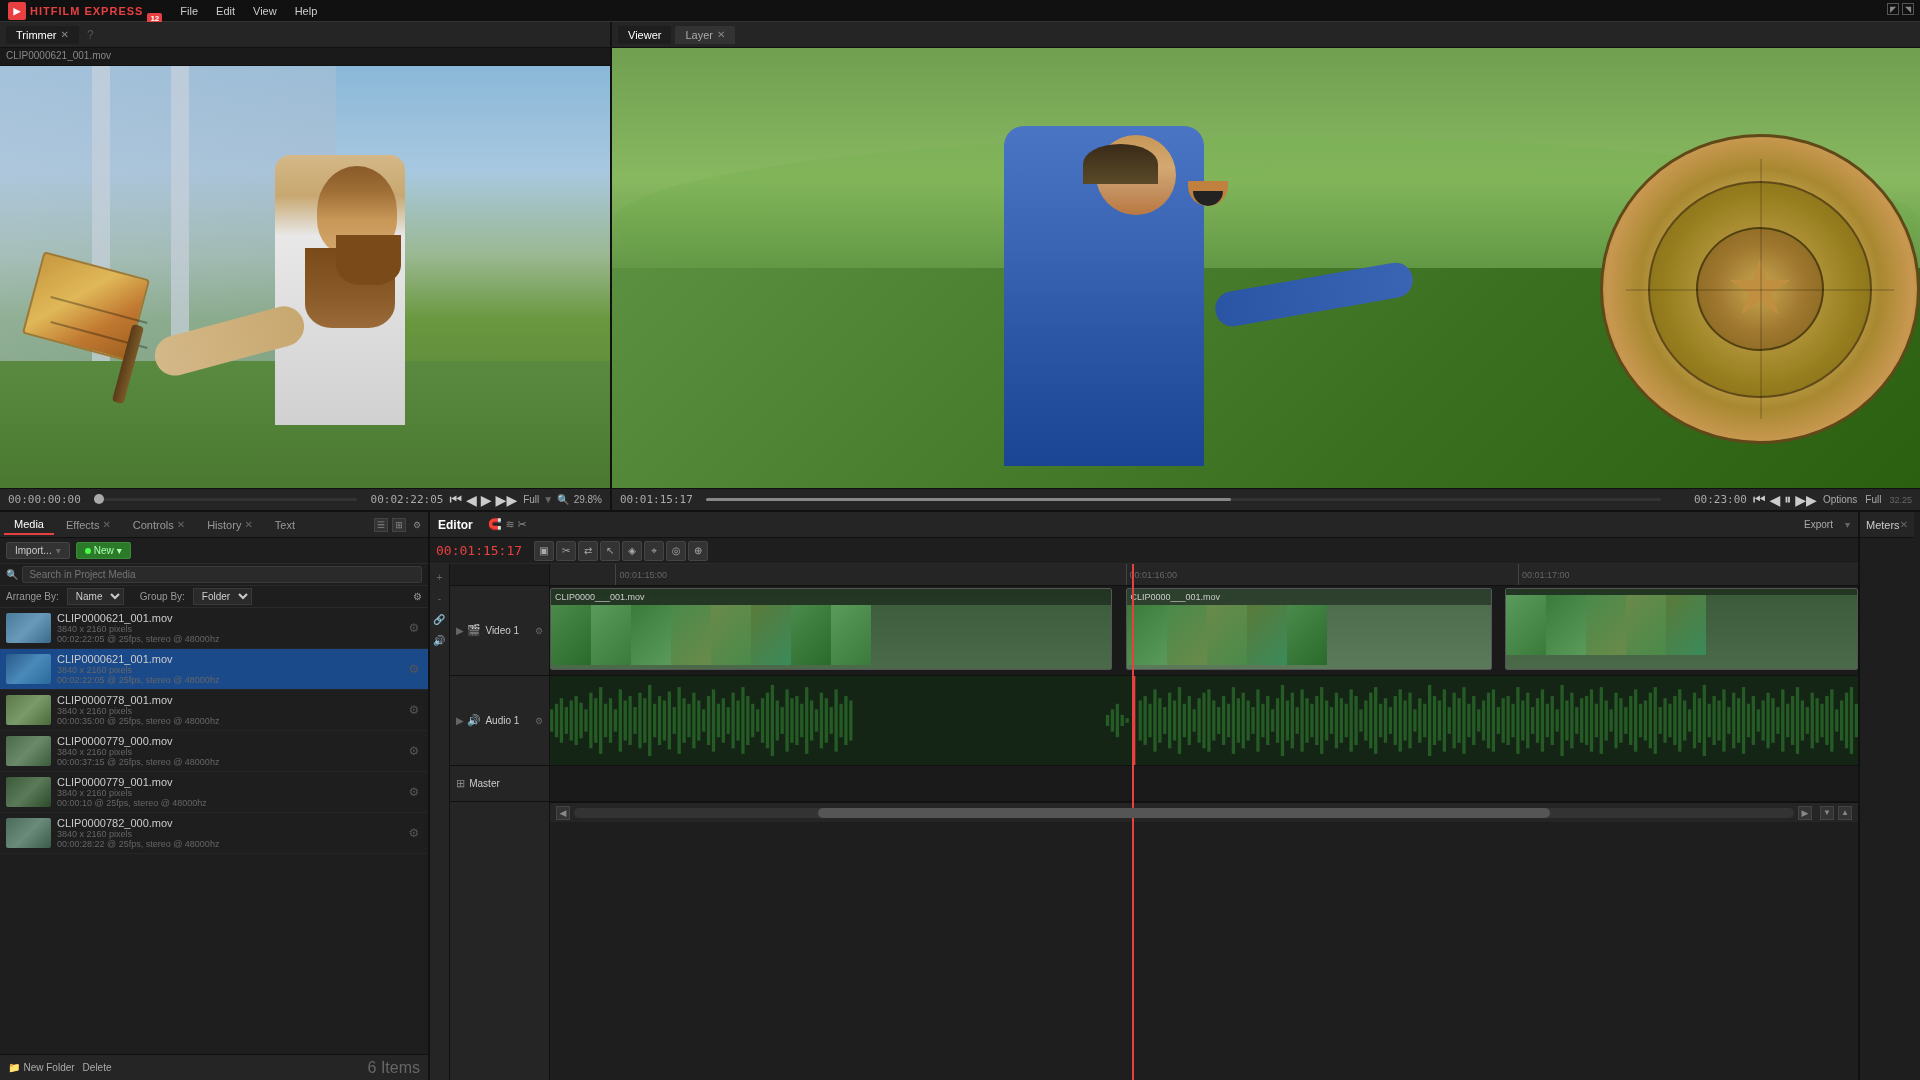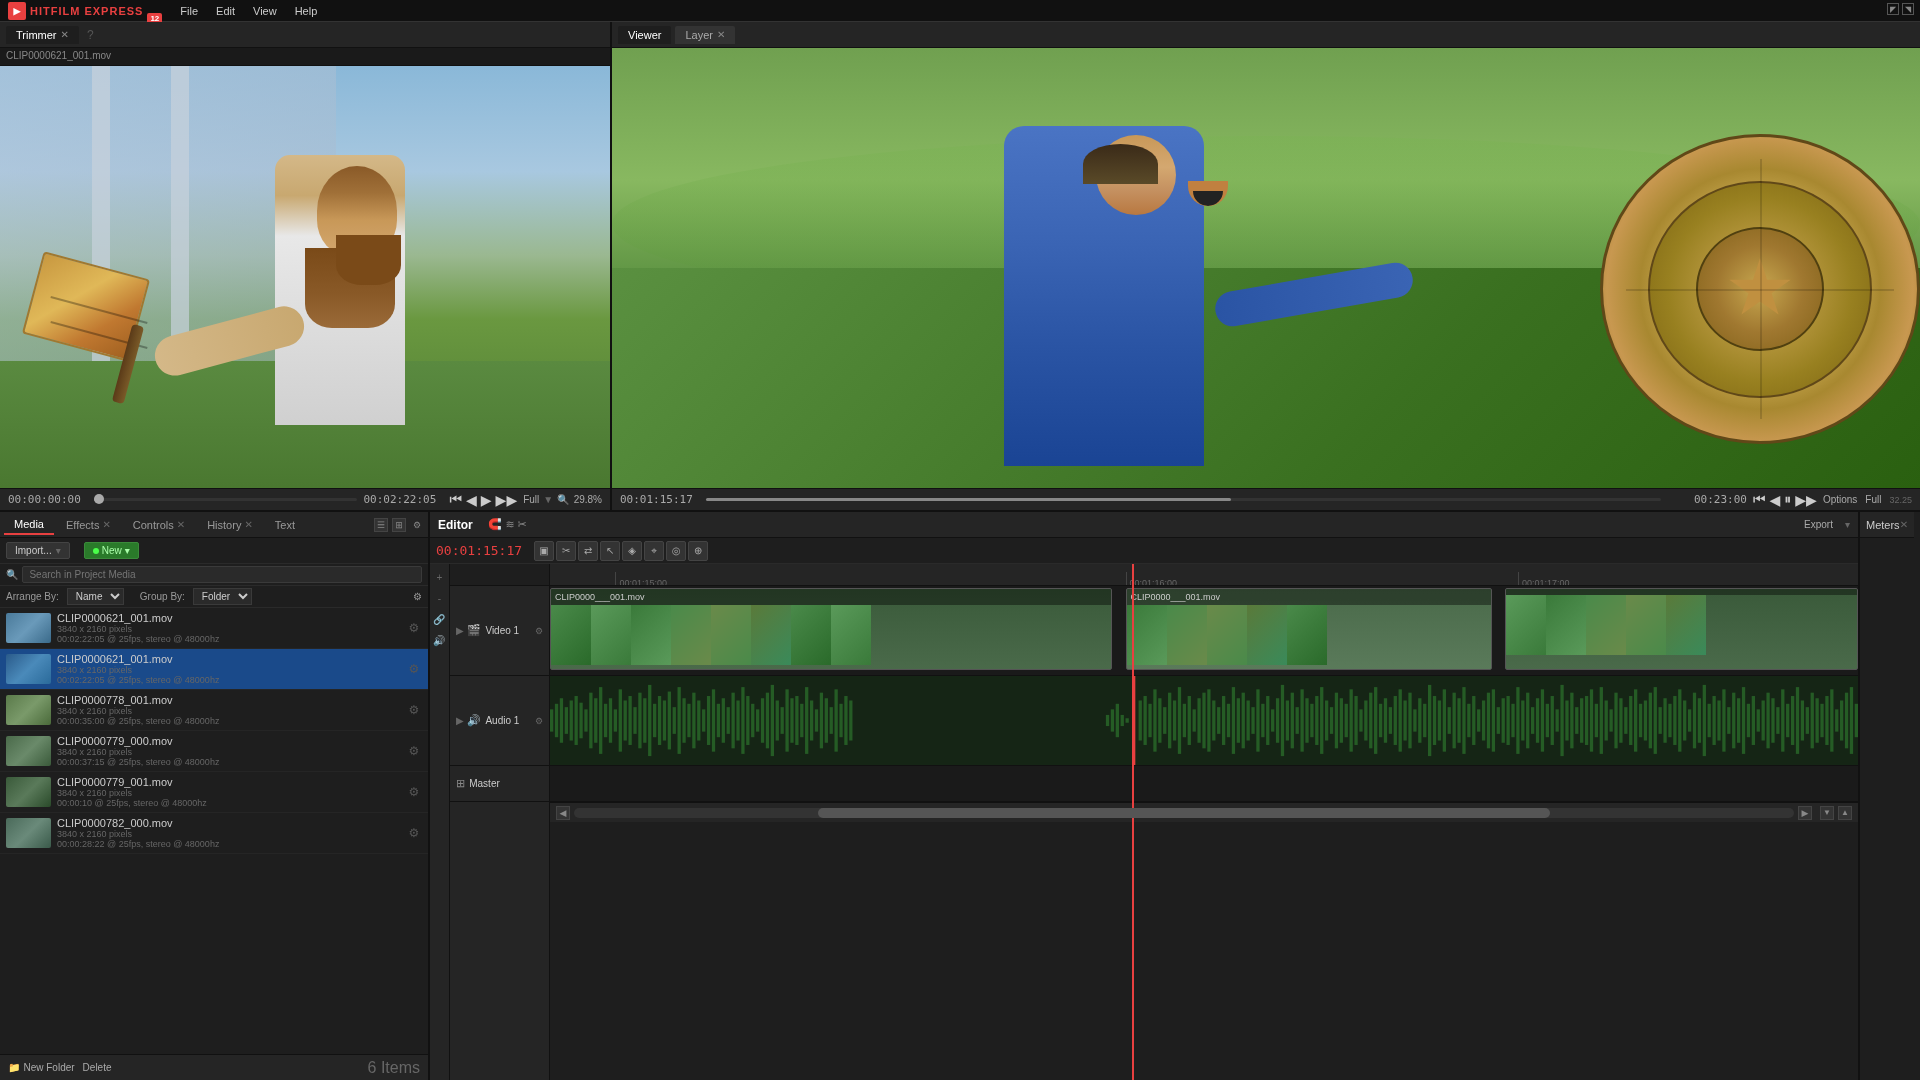--- a/index.html
+++ b/index.html
@@ -224,21 +224,21 @@
     .media-tab-close {
       color: #666;
       font-size: 10px;
     }
     .media-toolbar {
       height: 26px;
       background: #1e1e1e;
       display: flex;
       align-items: center;
       padding: 0 6px;
-      gap: 14px;
+      gap: 6px;
       border-bottom: 1px solid #2a2a2a;
     }
     .import-btn {
       background: #333;
       border: 1px solid #444;
       color: #ccc;
       padding: 2px 8px;
       font-size: 10px;
       cursor: pointer;
       border-radius: 2px;
@@ -502,21 +502,21 @@
       position: relative;
       overflow: hidden;
     }
     .ruler-marks {
       display: flex;
       width: 100%;
       position: relative;
     }
     .ruler-mark {
       position: absolute;
-      top: 8px;
+      top: 0;
       height: 100%;
       border-left: 1px solid #444;
       display: flex;
       align-items: center;
       padding-left: 3px;
       font-size: 9px;
       color: #666;
     }
 
     .video-track-area {
@@ -785,21 +785,21 @@
 
           <div style="position:absolute;bottom:20%;left:20%;width:12px;height:80px;background:linear-gradient(90deg,#5a3a18,#7a5a28);transform:rotate(15deg);border-radius:4px;"></div>
         </div>
       </div>
       <div class="playback-bar">
         <span class="time-display">00:00:00:00</span>
         <div style="flex:1;height:3px;background:#333;border-radius:2px;position:relative;">
           <div style="width:2%;height:100%;background:#888;border-radius:2px;"></div>
           <div style="position:absolute;top:-4px;left:2%;width:10px;height:10px;background:#aaa;border-radius:50%;transform:translateX(-50%);cursor:pointer;"></div>
         </div>
-        <span class="time-display" style="text-align:left;">00:02:22:05</span>
+        <span class="time-display" style="text-align:right;">00:02:22:05</span>
         <div class="playback-controls">
           <span class="play-btn">⏮</span>
           <span class="play-btn">◀</span>
           <span class="play-btn">▶</span>
           <span class="play-btn">▶▶</span>
         </div>
         <div class="quality-selector">
           <span>Full</span>
           <span style="color:#666;">▼</span>
           <span style="color:#888;">🔍</span>

